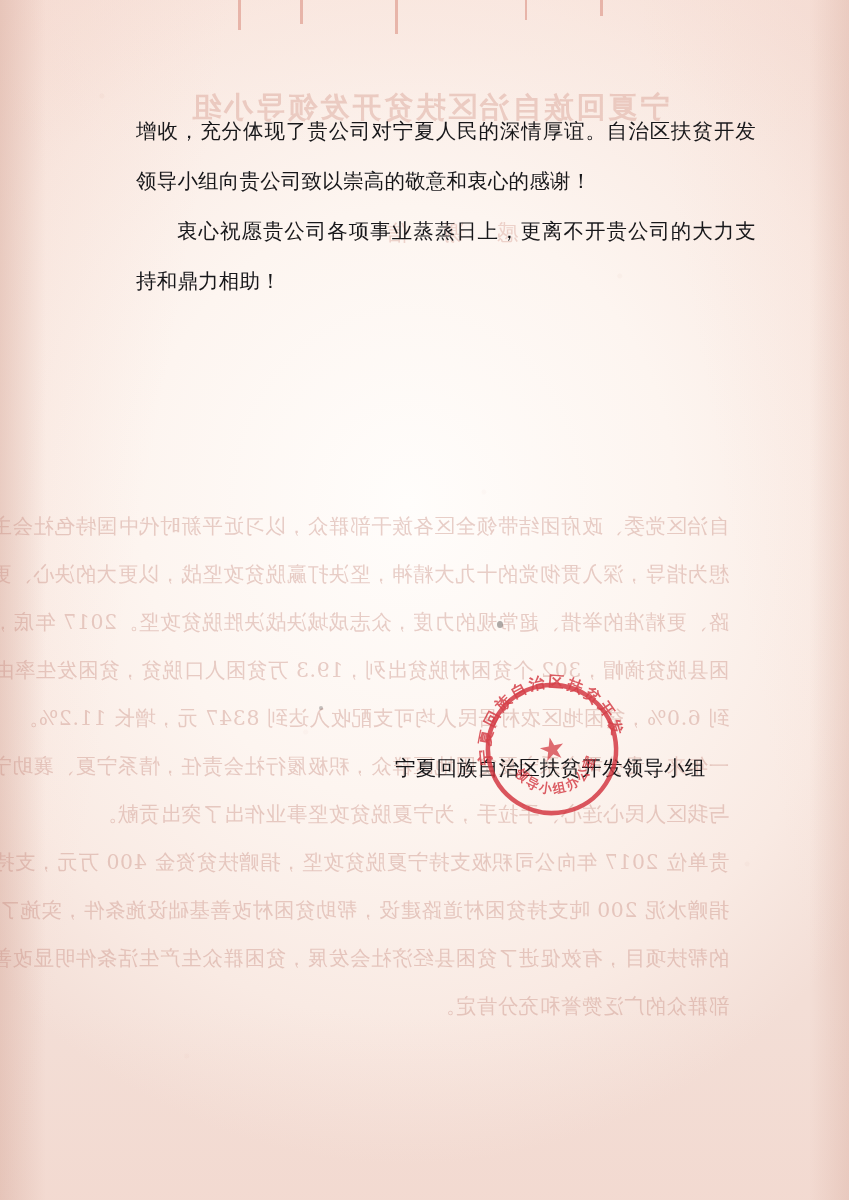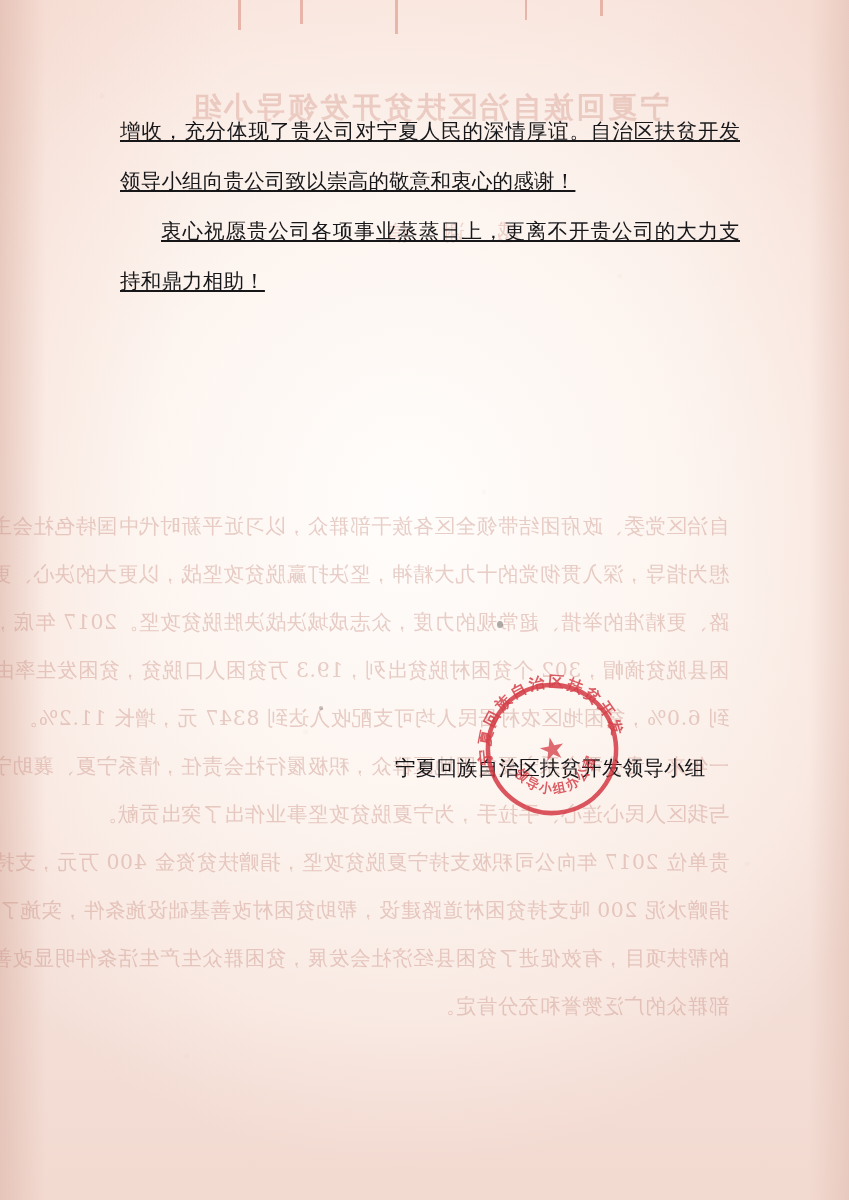--- a/index.html
+++ b/index.html
@@ -76,28 +76,27 @@
     color: #d7a094;
   }
   #bleed .bl-body {
     font-size: 20.5px;
     letter-spacing: .6px;
   }
 
   
   #content {
     position: absolute;
-    left: 120px;
+    left: 136px;
     top: 106px;
     width: 620px;
     color: #17171a;
     font-size: 20.5px;
     line-height: 50px;
     letter-spacing: .2px;
-    text-decoration: underline;
   }
   .para {
     margin: 0 0 0 0;
     text-align: justify;
     text-justify: inter-ideograph;
   }
   .para.indent {
     text-indent: 2em;
   }
 

